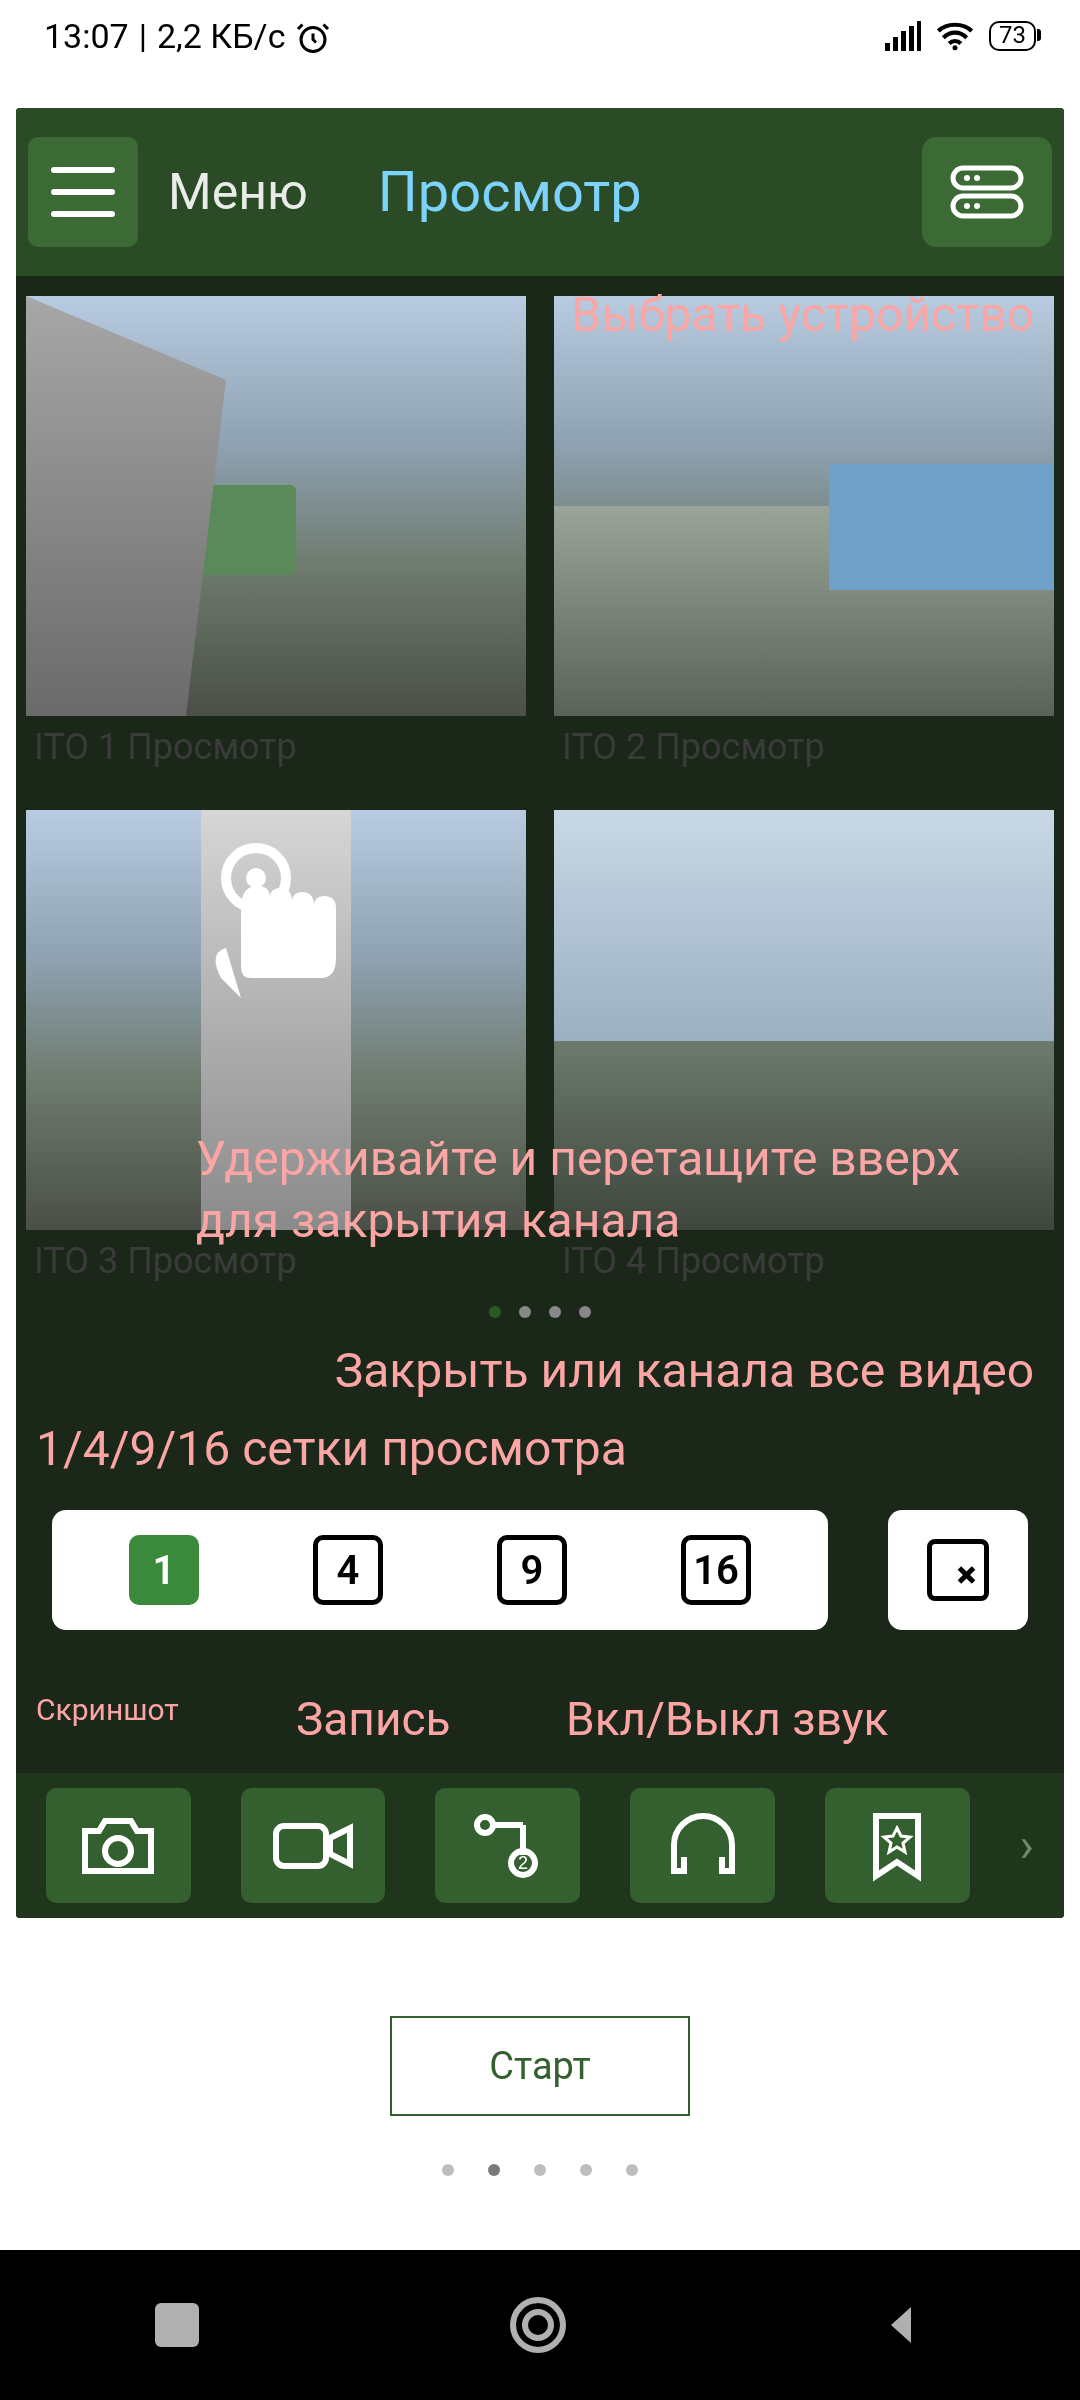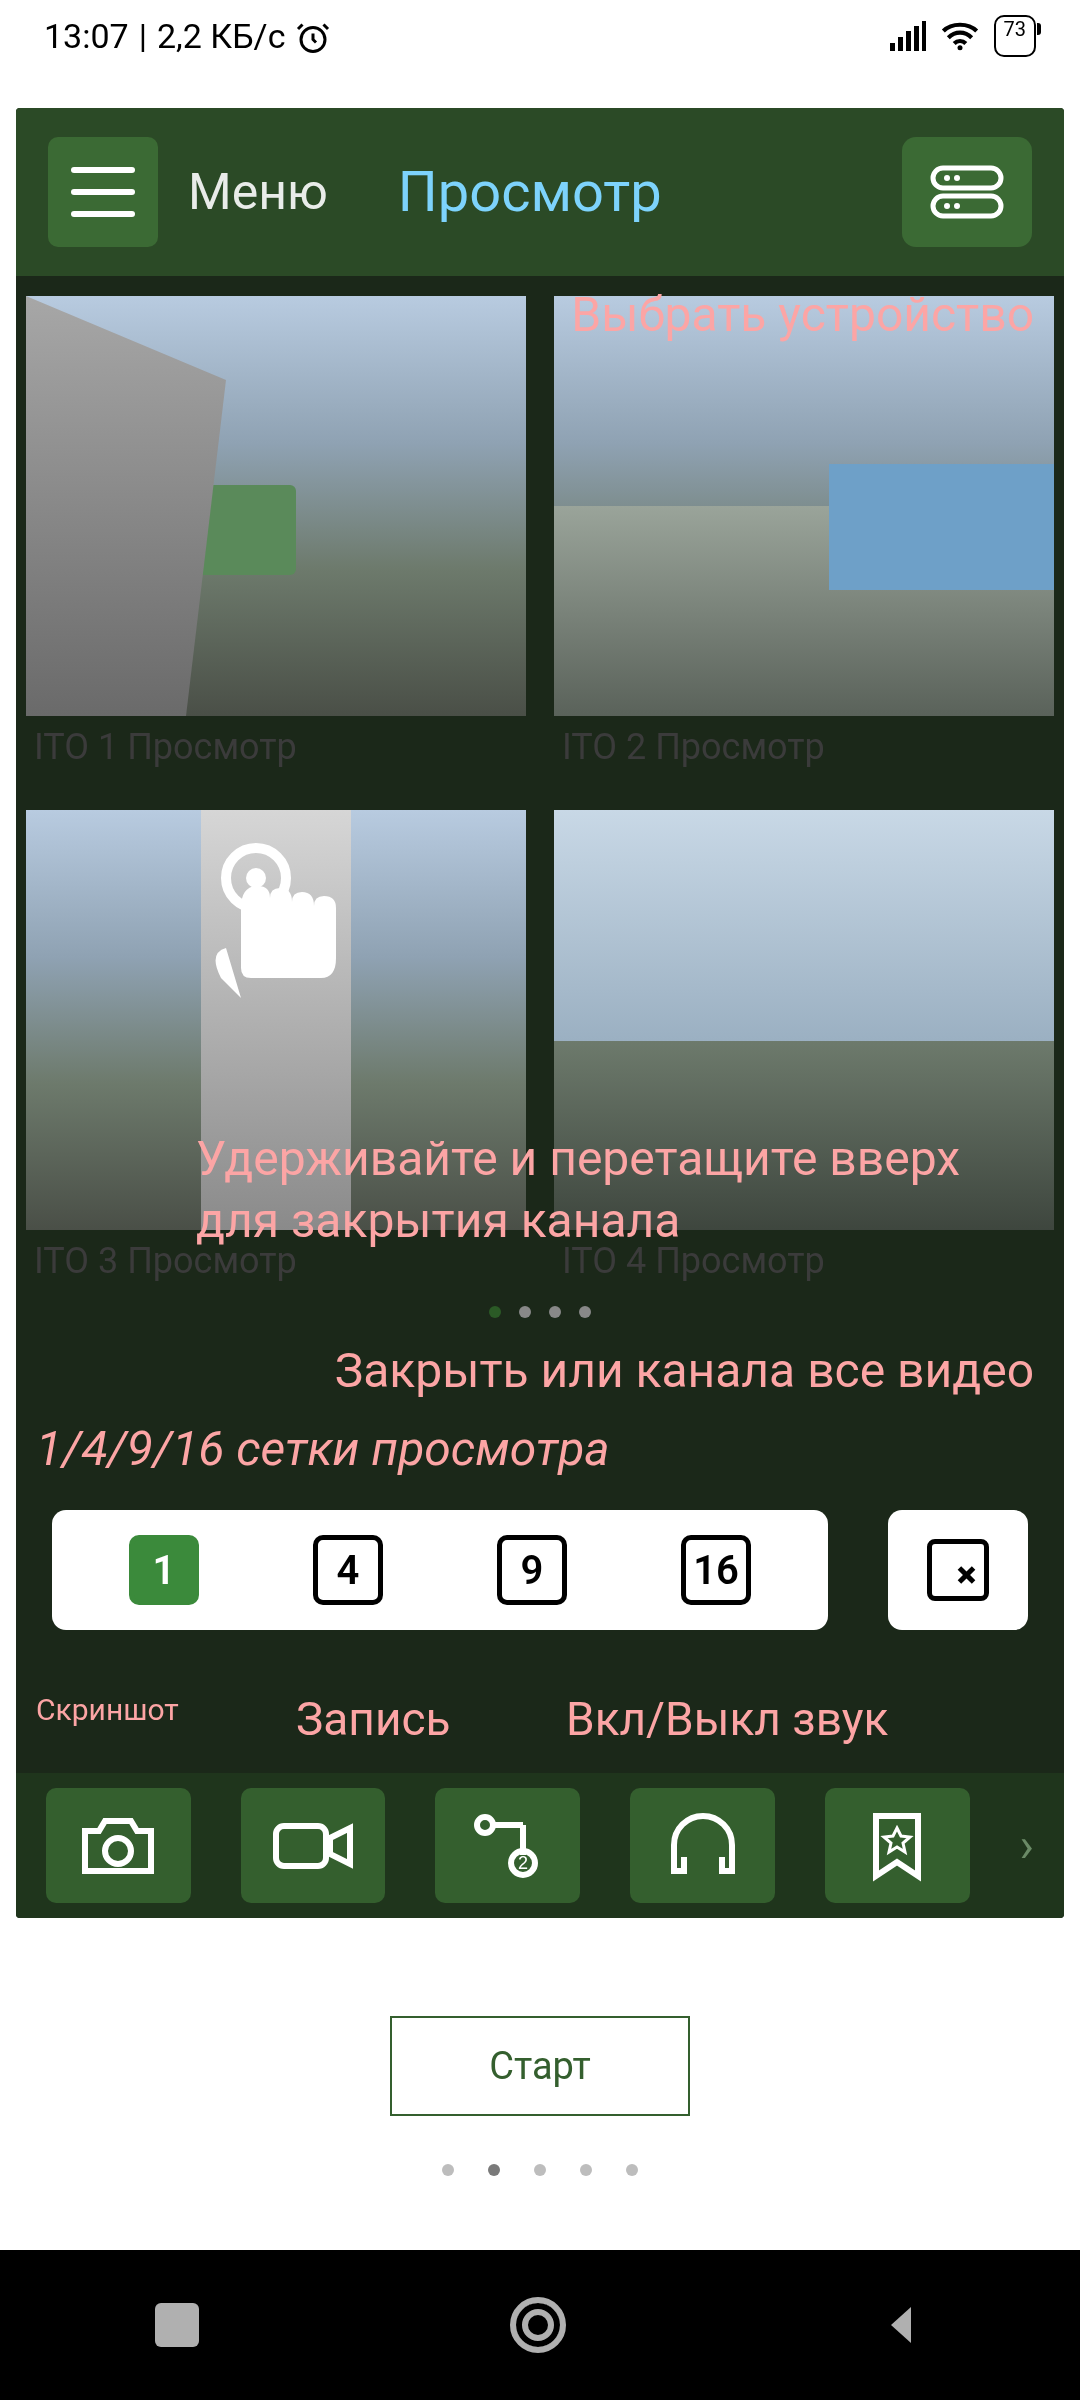--- a/index.html
+++ b/index.html
@@ -20,26 +20,26 @@
     justify-content: space-between;
     padding: 0 44px 0 44px;
     font-size: 34px;
     color: #000;
   }
   .status-left { display: flex; align-items: flex-end; gap: 10px; }
   .status-right { display: flex; align-items: center; gap: 14px; }
   .alarm-icon, .signal-icon, .wifi-icon { display: inline-flex; }
   .battery {
     display: inline-flex;
-    align-items: flex-start;
+    align-items: flex-end;
     border: 2.5px solid #000;
     border-radius: 10px;
     padding: 0 8px;
-    height: 42px;
-    font-size: 20px;
+    height: 30px;
+    font-size: 24px;
     position: relative;
   }
   .battery::after {
     content: "";
     position: absolute;
     right: -7px;
     top: 6px;
     width: 4px;
     height: 12px;
     background: #000;
@@ -64,21 +64,21 @@
     pointer-events: none;
   }
 
   
   .app-header {
     position: relative;
     height: 168px;
     background: #2b4a26;
     display: flex;
     align-items: center;
-    padding: 0 32px;
+    padding: 0 12px;
     gap: 30px;
     z-index: 1;
   }
   .hamburger-btn {
     width: 110px; height: 110px;
     background: #3b6a34;
     border-radius: 10px;
     display: flex;
     flex-direction: column;
     justify-content: center;
@@ -138,21 +138,21 @@
   
   .ov-text {
     position: absolute;
     z-index: 3;
     color: #fca5a5;
   }
   .ov-select-device { top: 178px; right: 30px; font-size: 48px; }
   .ov-tap-icon { top: 730px; left: 170px; }
   .ov-hold-drag { top: 1020px; left: 180px; right: 40px; font-size: 48px; line-height: 1.3; }
   .ov-close-open { top: 1234px; left:0; right:30px; text-align:right; font-size: 48px; }
-  .ov-grid-label { top: 1312px; left: 20px; font-size: 48px; font-style: italic; }
+  .ov-grid-label { top: 1312px; left: 20px; font-size: 48px; }
   .ov-screenshot { top: 1584px; left: 20px; font-size: 30px; }
   .ov-record { top: 1584px; left: 280px; font-size: 46px; }
   .ov-sound { top: 1584px; left: 550px; font-size: 46px; }
 
   
   .inner-dots {
     position:absolute;
     z-index:3;
     top: 1198px;
     left:0; right:0;

